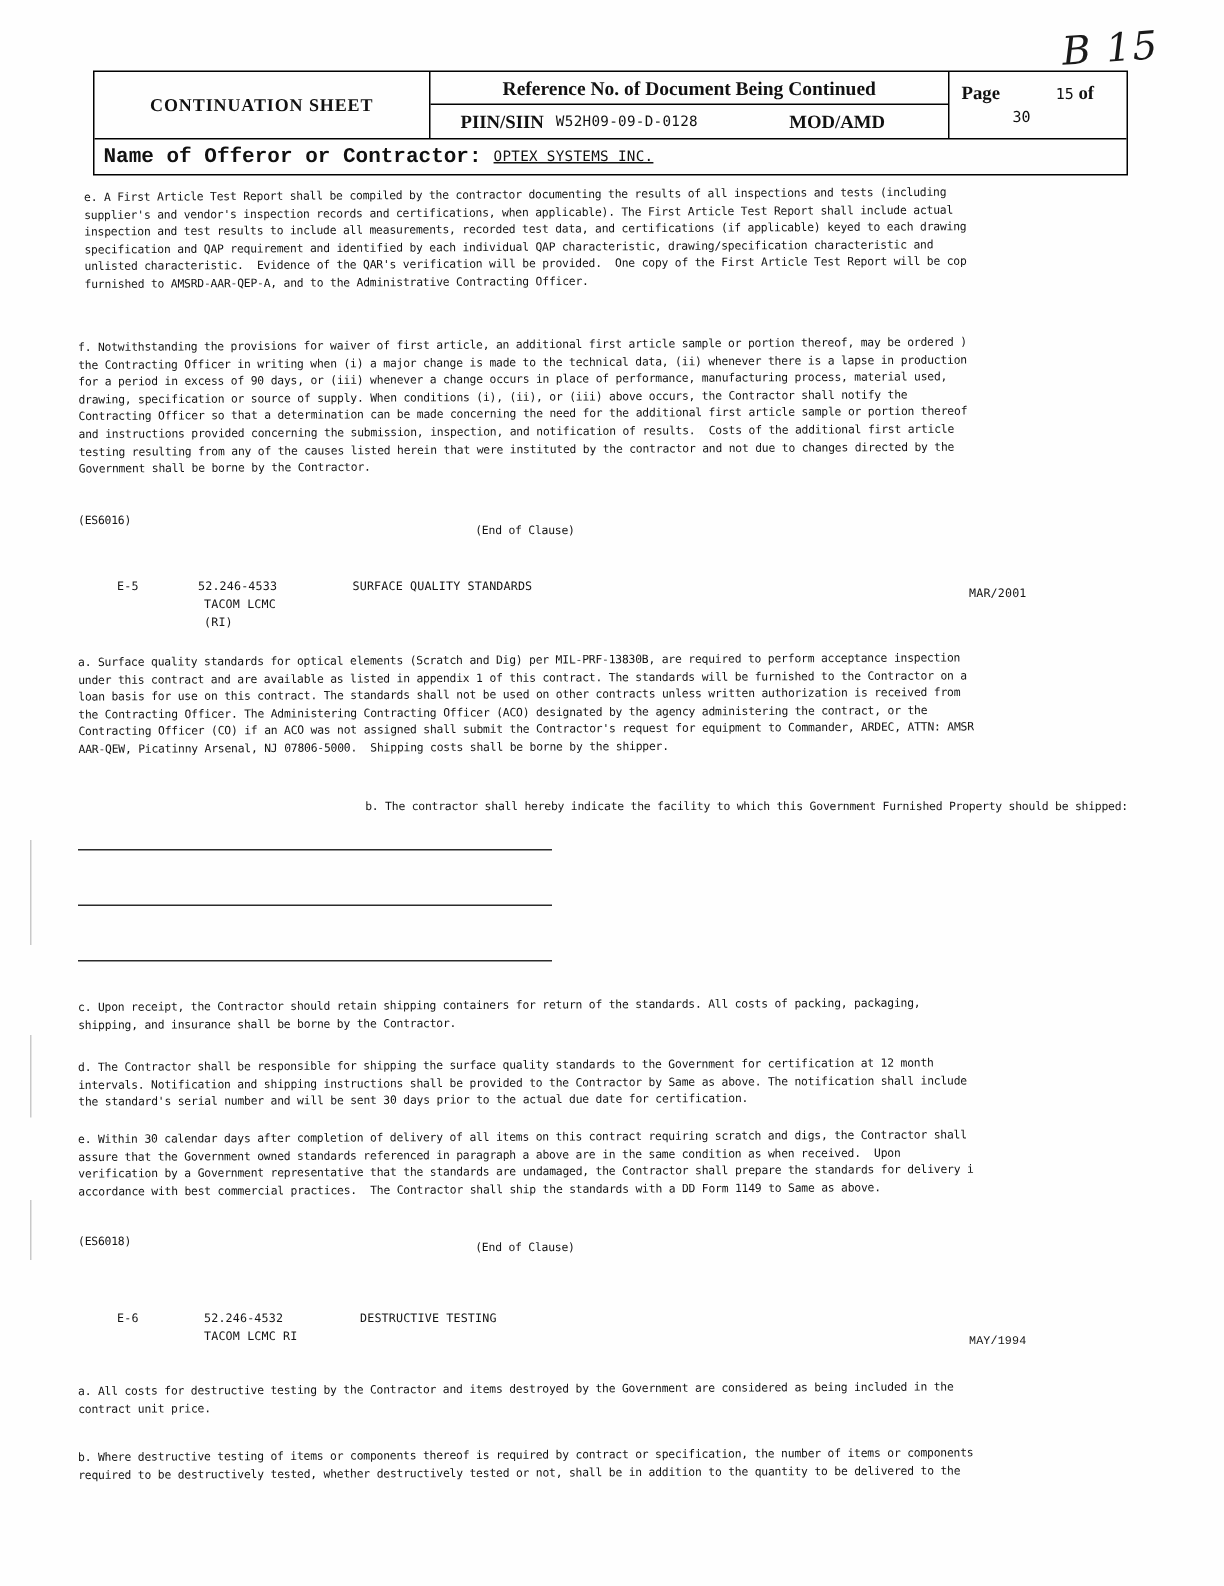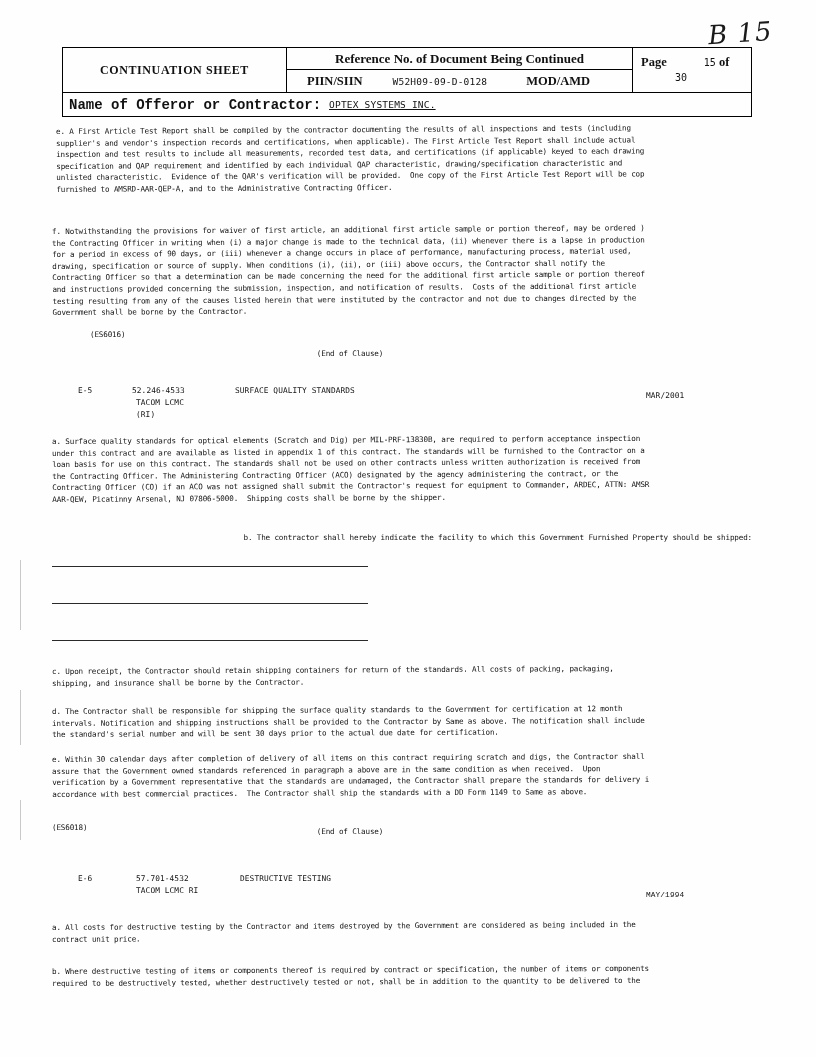--- a/index.html
+++ b/index.html
@@ -88,21 +88,20 @@
     justify-content: center;
     font-family: "Liberation Serif", serif;
     font-weight: bold;
     font-size: 13px;
   }
   .hdr-c2-bot {
     flex: 1;
     display: flex;
     align-items: center;
     padding: 0 6px;
-    gap: 22px;
   }
   .piin-label {
     font-family: "Liberation Serif", serif;
     font-weight: bold;
     font-size: 12.5px;
     margin-left: 14px;
   }
   .piin-value {
     font-family: "DejaVu Sans Mono", monospace;
     font-size: 9.5px;
@@ -244,21 +243,21 @@
 
     <div class="para skew1" style="left:52px; top:100px; width:752px;">f. Notwithstanding the provisions for waiver of first article, an additional first article sample or portion thereof, may be ordered )
 the Contracting Officer in writing when (i) a major change is made to the technical data, (ii) whenever there is a lapse in production
 for a period in excess of 90 days, or (iii) whenever a change occurs in place of performance, manufacturing process, material used,
 drawing, specification or source of supply. When conditions (i), (ii), or (iii) above occurs, the Contractor shall notify the
 Contracting Officer so that a determination can be made concerning the need for the additional first article sample or portion thereof
 and instructions provided concerning the submission, inspection, and notification of results.  Costs of the additional first article
 testing resulting from any of the causes listed herein that were instituted by the contractor and not due to changes directed by the
 Government shall be borne by the Contractor.</div>
 
-    <div class="para" style="left:52px; top:203px; width:120px;margin-left:38px;">(ES6016)</div>
+    <div class="para" style="left:52px; top:215px; width:120px;">(ES6016)</div>
 
     <div class="para center" style="left:250px; top:222px; width:200px;">(End of Clause)</div>
 
     <div class="clause-head" style="left:78px; top:260px;">E-5</div>
     <div class="clause-head" style="left:132px; top:260px;">52.246-4533</div>
     <div class="clause-head" style="left:235px; top:260px;">SURFACE QUALITY STANDARDS</div>
     <div class="clause-head" style="left:136px; top:272px;">TACOM LCMC</div>
     <div class="clause-head" style="left:136px; top:284px;">(RI)</div>
     <div class="clause-head" style="left:646px; top:265px;">MAR/2001</div>
 
@@ -285,21 +284,21 @@
     <div class="para skew2" style="left:52px; top:628px; width:756px;">e. Within 30 calendar days after completion of delivery of all items on this contract requiring scratch and digs, the Contractor shall
 assure that the Government owned standards referenced in paragraph a above are in the same condition as when received.  Upon
 verification by a Government representative that the standards are undamaged, the Contractor shall prepare the standards for delivery i
 accordance with best commercial practices.  The Contractor shall ship the standards with a DD Form 1149 to Same as above.</div>
 
     <div class="para" style="left:52px; top:696px; width:120px;">(ES6018)</div>
 
     <div class="para center" style="left:250px; top:700px; width:200px;">(End of Clause)</div>
 
     <div class="clause-head" style="left:78px; top:748px;">E-6</div>
-    <div class="clause-head" style="left:136px; top:748px;">57.701-4532</div>
+    <div class="clause-head" style="left:136px; top:748px;">52.246-4532</div>
     <div class="clause-head" style="left:240px; top:748px;">DESTRUCTIVE TESTING</div>
     <div class="clause-head" style="left:136px; top:760px;">TACOM LCMC RI</div>
     <div class="clause-head" style="left:646px; top:765px;font-family:Liberation Mono, monospace;">MAY/1994</div>
 
     <div class="para skew2" style="left:52px; top:796px; width:744px;">a. All costs for destructive testing by the Contractor and items destroyed by the Government are considered as being included in the
 contract unit price.</div>
 
     <div class="para skew2" style="left:52px; top:840px; width:756px;">b. Where destructive testing of items or components thereof is required by contract or specification, the number of items or components
 required to be destructively tested, whether destructively tested or not, shall be in addition to the quantity to be delivered to the</div>
 

